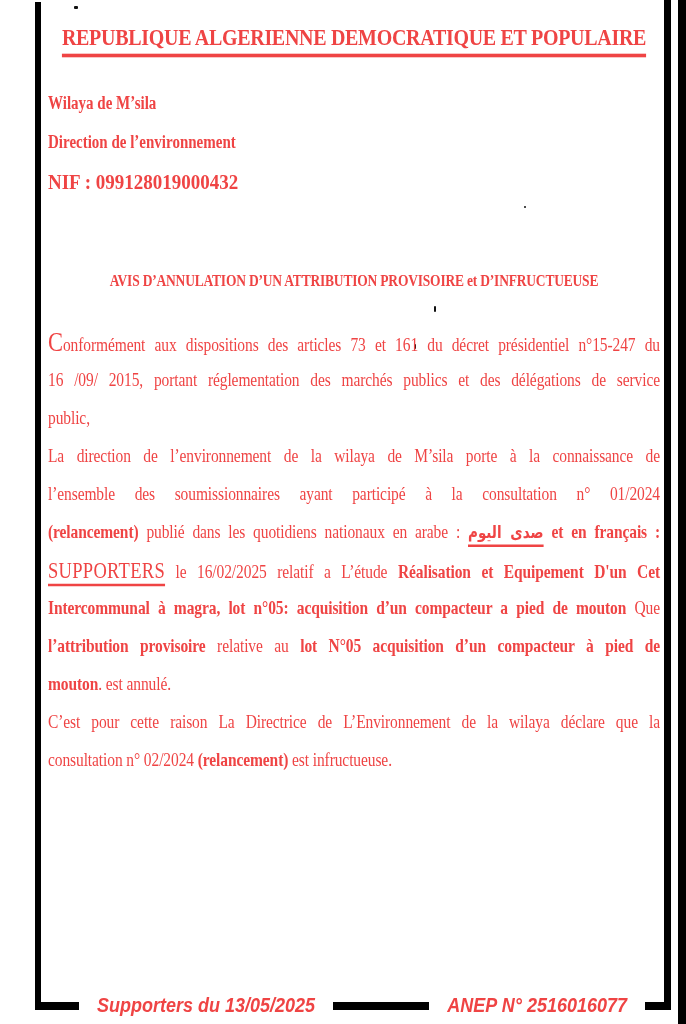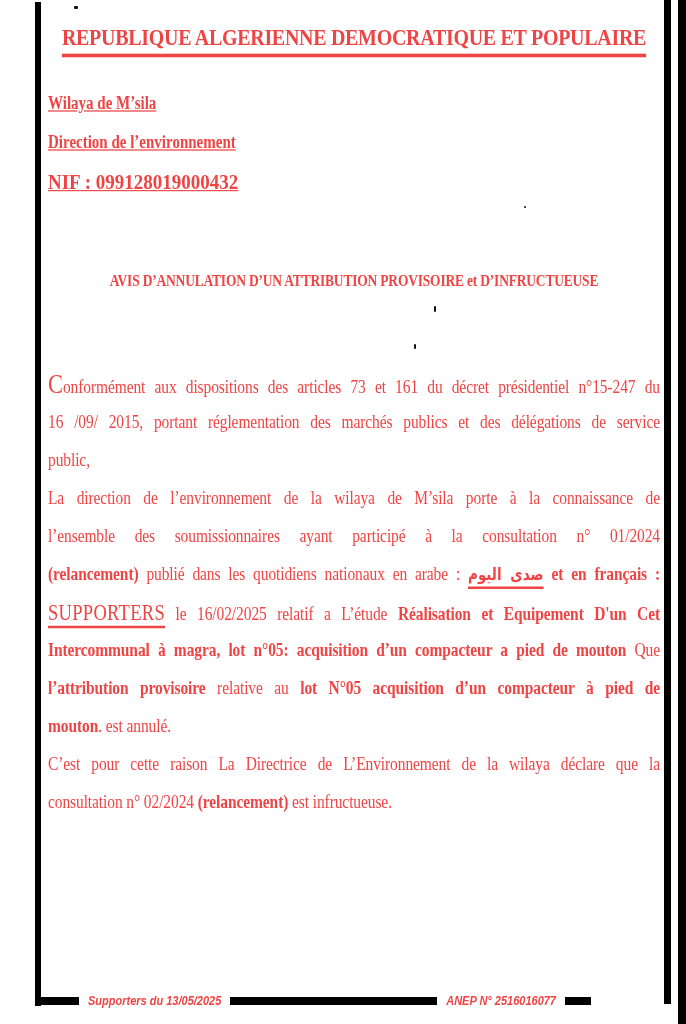--- a/index.html
+++ b/index.html
@@ -21,52 +21,52 @@
   .heading{
     margin:26px 0 0 0;
     text-align:center;
     font-size:20px;font-weight:bold;letter-spacing:-0.3px;
     text-decoration:underline;
     text-decoration-thickness:2.5px;
     text-underline-offset:7px;
     transform:scaleY(1.2);transform-origin:center center;
     white-space:nowrap;
   }
-  .issuer{font-weight:bold;text-decoration:underline;}
+  .issuer{font-weight:bold;}
   .issuer-line{font-size:15px;transform:scaleY(1.25);transform-origin:left center;}
   .issuer-line.l1{margin-top:46px;}
   .issuer-line.l2{margin-top:22px;}
   .issuer-line.nif{margin-top:20px;font-size:19px;transform:scaleY(1.15);}
   .notice-title{
     margin:80px 0 0 0;
     text-align:center;
     font-size:13.5px;font-weight:bold;letter-spacing:-0.2px;
     transform:scaleY(1.2);transform-origin:center center;
     white-space:nowrap;
   }
   
-  .notice-body{margin-top:76px;font-size:15.5px;}
+  .notice-body{margin-top:34px;font-size:15.5px;}
   .bline{
     line-height:38px;height:38px;
     text-align:justify;
     transform:scaleY(1.25);transform-origin:left center;
     letter-spacing:-0.1px;
   }
   .bline.just{text-align-last:justify;}
   .bline.cap::first-letter{font-size:1.45em;}
   .seg.b{font-weight:bold;}
   .seg.u{text-decoration:underline;text-decoration-thickness:2px;text-underline-offset:5px;}
   .seg.caps{font-size:18.5px;letter-spacing:0.3px;}
   .seg.ar{font-family:"DejaVu Sans", sans-serif;font-size:13.5px;font-weight:bold;unicode-bidi:isolate;}
   
   .footer{
-    position:absolute;left:35px;top:995px;width:556px;
+    position:absolute;left:35px;top:995px;width:636px;
     display:flex;align-items:center;
     font-family:"Liberation Sans", sans-serif;
-    font-style:italic;font-weight:bold;font-size:11px;
+    font-style:italic;font-weight:bold;font-size:18px;gap:9px;
   }
   .rule{height:8px;background:#000;}
   .rule.corner-left{width:44px;}
   .rule.grow{flex:1;}
   .rule.corner-right{width:26px;}
   .flabel{white-space:nowrap;padding:0 9px;transform:scaleY(1.1);}
   
   .speck{position:absolute;background:#111;border-radius:1px;}
   .speck.s1{left:74px;top:6px;width:4px;height:3px;}
   .speck.s2{left:434px;top:306px;width:2px;height:6px;}

